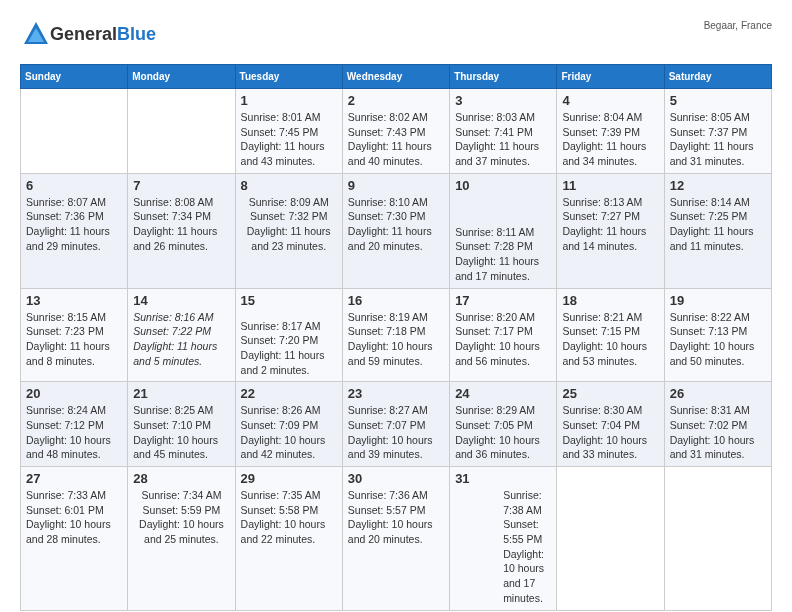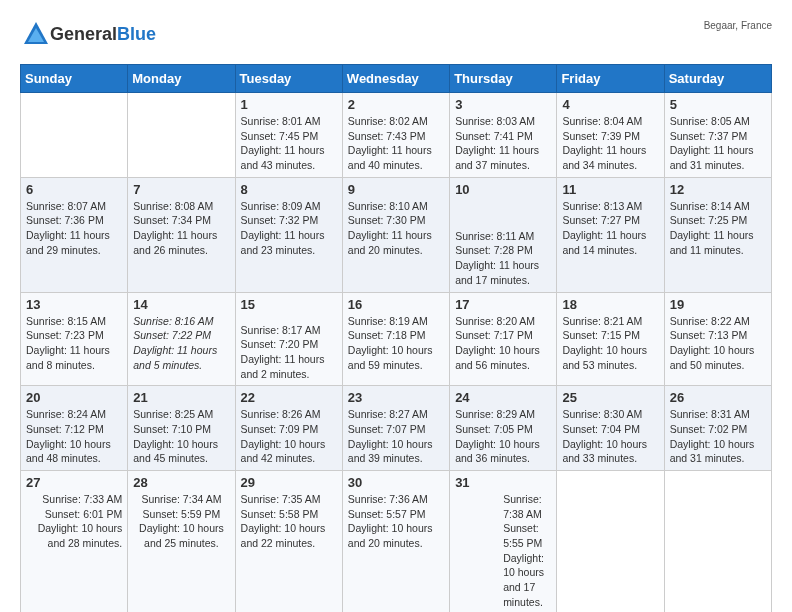--- a/index.html
+++ b/index.html
@@ -48,21 +48,21 @@
       font-size: 10px;
       color: #555;
     }
     table {
       width: 100%;
       border-collapse: collapse;
     }
     thead tr th {
       background: #2176c7;
       color: #fff;
-      font-size: 13px;
+      font-size: 10px;
       font-weight: bold;
       padding: 6px 4px;
       text-align: left;
       border: 1px solid #1a5fa3;
     }
     tbody tr td {
       border: 1px solid #ccc;
       vertical-align: top;
       padding: 4px 5px;
       width: 14.28%;
@@ -165,21 +165,21 @@
 Daylight: 11 hours and 29 minutes.</div>
         </td>
         <td>
           <span class="day-number">7</span>
           <div class="day-info" style="white-space: pre-line;">Sunrise: 8:08 AM
 Sunset: 7:34 PM
 Daylight: 11 hours and 26 minutes.</div>
         </td>
         <td>
           <span class="day-number">8</span>
-          <div class="day-info" style="white-space: pre-line;">Sunrise: 8:09 AM
+          <div class="day-info" style="white-space: pre-line; text-align: center;">Sunrise: 8:09 AM
 Sunset: 7:32 PM
 Daylight: 11 hours and 23 minutes.</div>
         </td>
         <td>
           <span class="day-number">9</span>
           <div class="day-info" style="white-space: pre-line;">Sunrise: 8:10 AM
 Sunset: 7:30 PM
 Daylight: 11 hours and 20 minutes.</div>
         </td>
         <td>
@@ -285,21 +285,21 @@
         <td>
           <span class="day-number">26</span>
           <div class="day-info" style="white-space: pre-line;">Sunrise: 8:31 AM
 Sunset: 7:02 PM
 Daylight: 10 hours and 31 minutes.</div>
         </td>
       </tr>
       <tr>
         <td>
           <span class="day-number">27</span>
-          <div class="day-info" style="white-space: pre-line; text-align: right;">Sunrise: 7:33 AM
+          <div class="day-info" style="white-space: pre-line;">Sunrise: 7:33 AM
 Sunset: 6:01 PM
 Daylight: 10 hours and 28 minutes.</div>
         </td>
         <td>
           <span class="day-number">28</span>
           <div class="day-info" style="white-space: pre-line; text-align: center;">Sunrise: 7:34 AM
 Sunset: 5:59 PM
 Daylight: 10 hours and 25 minutes.</div>
         </td>
         <td>

